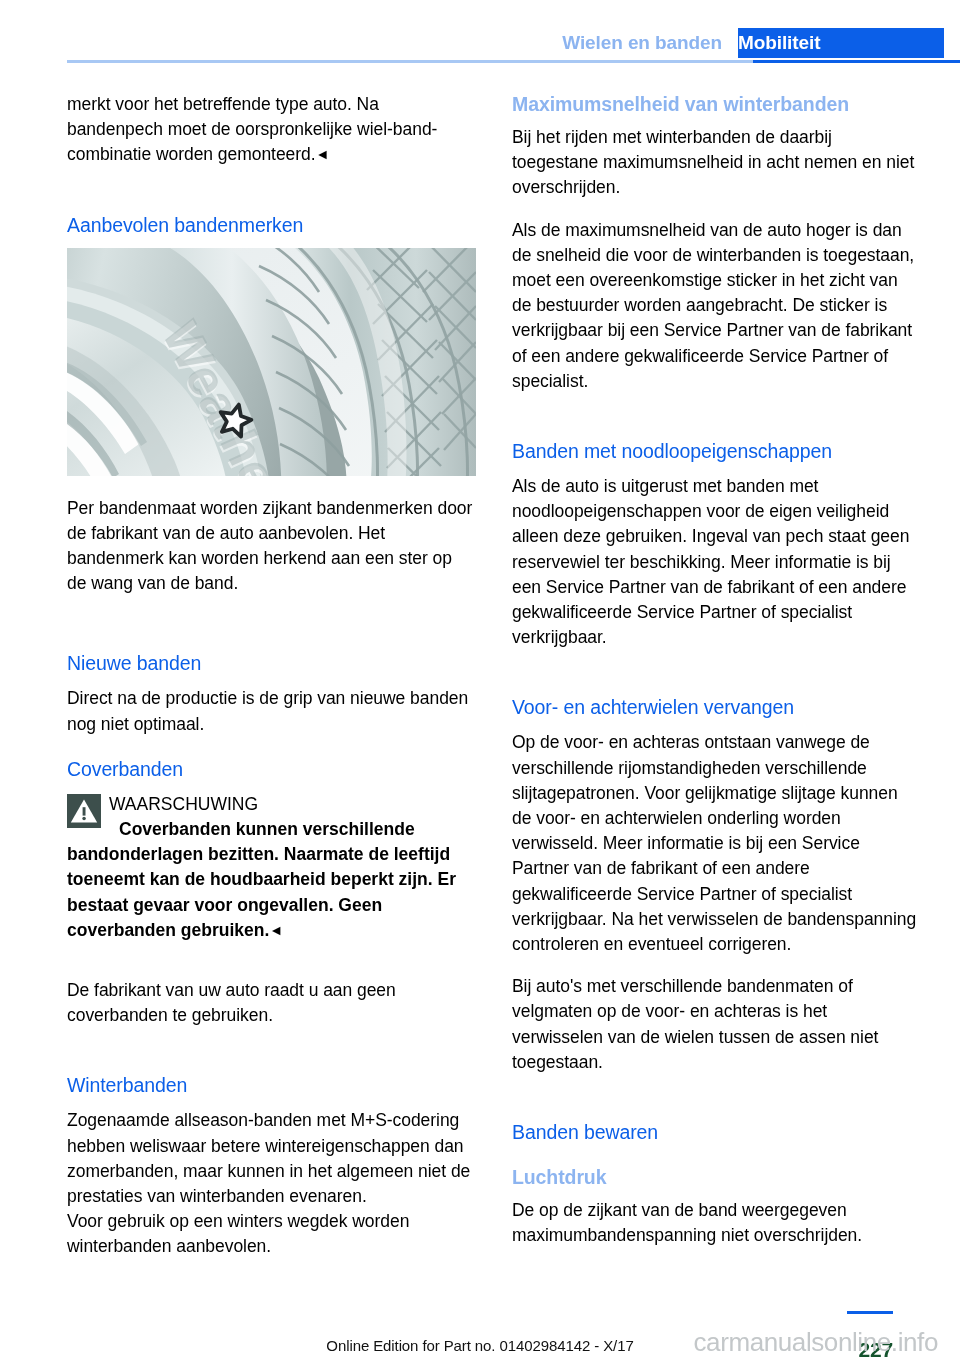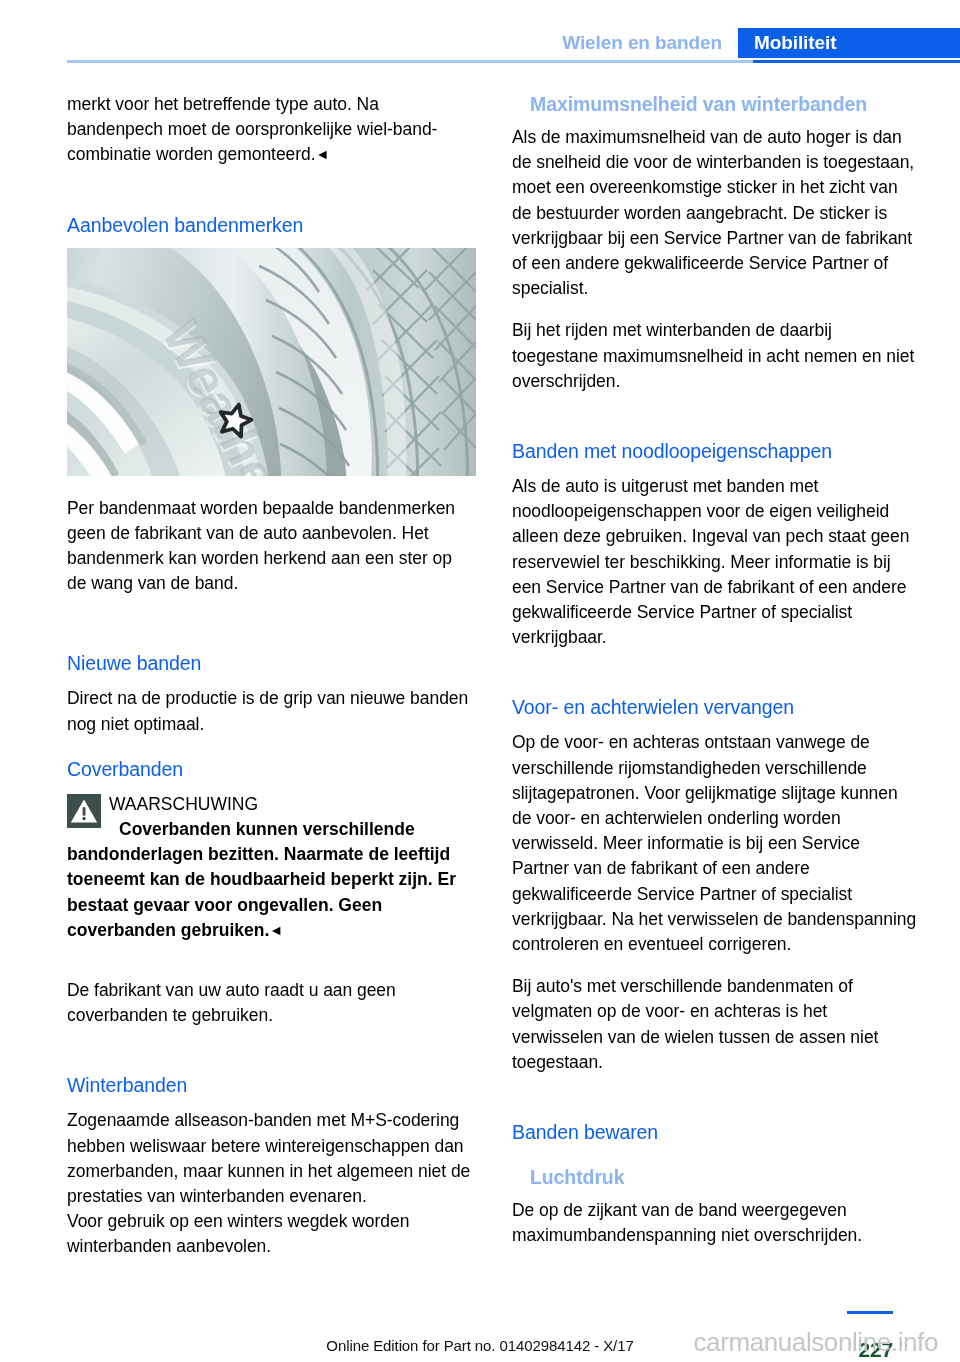--- a/index.html
+++ b/index.html
@@ -22,21 +22,21 @@
   .page-header {
     position: absolute;
     left: 0;
     top: 0;
     width: 960px;
     height: 66px;
   }
   .header-strip {
     position: absolute;
     left: 67px;
-    right: 0;
+    right: 16px;
     top: 28px;
     height: 30px;
     display: flex;
     justify-content: flex-end;
     align-items: flex-start;
   }
   .header-chapter {
     font-size: 19px;
     font-weight: bold;
     color: #8cb4f0;
@@ -44,21 +44,20 @@
     padding-right: 16px;
     white-space: nowrap;
     letter-spacing: -0.1px;
   }
   .header-section {
     background: #0b5fe8;
     color: #ffffff;
     font-size: 19px;
     font-weight: bold;
     line-height: 30px;
-    padding-left: 16px;
     padding-right: 16px;
     white-space: nowrap;
     flex: 0 0 auto;
     min-width: 190px;
     letter-spacing: -0.1px;
   }
   .header-rule {
     position: absolute;
     left: 67px;
     right: 0;
@@ -105,21 +104,21 @@
   h2.heading-2 {
     margin: 20px 0 10px 0;
     font-size: 19.5px;
     font-weight: normal;
     color: #0b5fe8;
     line-height: 25px;
     letter-spacing: -0.1px;
   }
 
   h3.heading-3 {
-    margin: 20px 0 8px 18px;
+    margin: 20px 0 8px 0;
     font-size: 19.5px;
     font-weight: bold;
     color: #8cb4f0;
     line-height: 25px;
     letter-spacing: -0.1px;
   }
   h3.heading-3.first { margin-top: 0; }
 
   .end-marker {
     font-size: 14px;
@@ -364,21 +363,21 @@
 
           <g transform="translate(168,172) rotate(14) scale(1.22)">
             <path d="M0 -13 L3.9 -4.4 L13 -3.4 L6.2 2.9 L8.1 12 L0 7.4 L-8.1 12 L-6.2 2.9 L-13 -3.4 L-3.9 -4.4 Z" fill="#ffffff" stroke="#23292b" stroke-width="3.1" stroke-linejoin="round"></path>
           </g>
 
           <rect x="0" y="0" width="409" height="228" fill="none"></rect>
         </g>
       </svg>
     </div>
 
-    <p class="body-text">Per bandenmaat worden bepaalde bandenmerken geen de fabrikant van de auto aanbevolen. Het bandenmerk kan worden herkend aan een ster op de wang van de band.</p>
+    <p class="body-text">Per bandenmaat worden zijkant bandenmerken door de fabrikant van de auto aanbevolen. Het bandenmerk kan worden herkend aan een ster op de wang van de band.</p>
 
     <div class="spacer-md"></div>
 
     <h2 class="heading-2">Nieuwe banden</h2>
     <p class="body-text">Direct na de productie is de grip van nieuwe banden nog niet optimaal.</p>
 
     <h2 class="heading-2">Coverbanden</h2>
 
     <div class="warning-block">
       <span class="warning-icon">
@@ -398,22 +397,22 @@
     <div class="spacer-sm"></div>
 
     <h2 class="heading-2">Winterbanden</h2>
     <p class="body-text tight">Zogenaamde allseason-banden met M+S-codering hebben weliswaar betere wintereigenschappen dan zomerbanden, maar kunnen in het algemeen niet de prestaties van winterbanden evenaren.</p>
     <p class="body-text">Voor gebruik op een winters wegdek worden winterbanden aanbevolen.</p>
   </div>
 
   <div class="col col-right">
 
     <h3 class="heading-3 first">Maximumsnelheid van winterbanden</h3>
+    <p class="body-text">Bij het rijden met winterbanden de daarbij toegestane maximumsnelheid in acht nemen en niet overschrijden.</p>
     <p class="body-text">Als de maximumsnelheid van de auto hoger is dan de snelheid die voor de winterbanden is toegestaan, moet een overeenkomstige sticker in het zicht van de bestuurder worden aangebracht. De sticker is verkrijgbaar bij een Service Partner van de fabrikant of een andere gekwalificeerde Service Partner of specialist.</p>
-    <p class="body-text">Bij het rijden met winterbanden de daarbij toegestane maximumsnelheid in acht nemen en niet overschrijden.</p>
 
     <div class="spacer-sm"></div>
 
     <h2 class="heading-2">Banden met noodloopeigenschappen</h2>
     <p class="body-text">Als de auto is uitgerust met banden met noodloopeigenschappen voor de eigen veiligheid alleen deze gebruiken. Ingeval van pech staat geen reservewiel ter beschikking. Meer informatie is bij een Service Partner van de fabrikant of een andere gekwalificeerde Service Partner of specialist verkrijgbaar.</p>
 
     <div class="spacer-sm"></div>
 
     <h2 class="heading-2">Voor- en achterwielen vervangen</h2>
     <p class="body-text">Op de voor- en achteras ontstaan vanwege de verschillende rijomstandigheden verschillende slijtagepatronen. Voor gelijkmatige slijtage kunnen de voor- en achterwielen onderling worden verwisseld. Meer informatie is bij een Service Partner van de fabrikant of een andere gekwalificeerde Service Partner of specialist verkrijgbaar. Na het verwisselen de bandenspanning controleren en eventueel corrigeren.</p>

